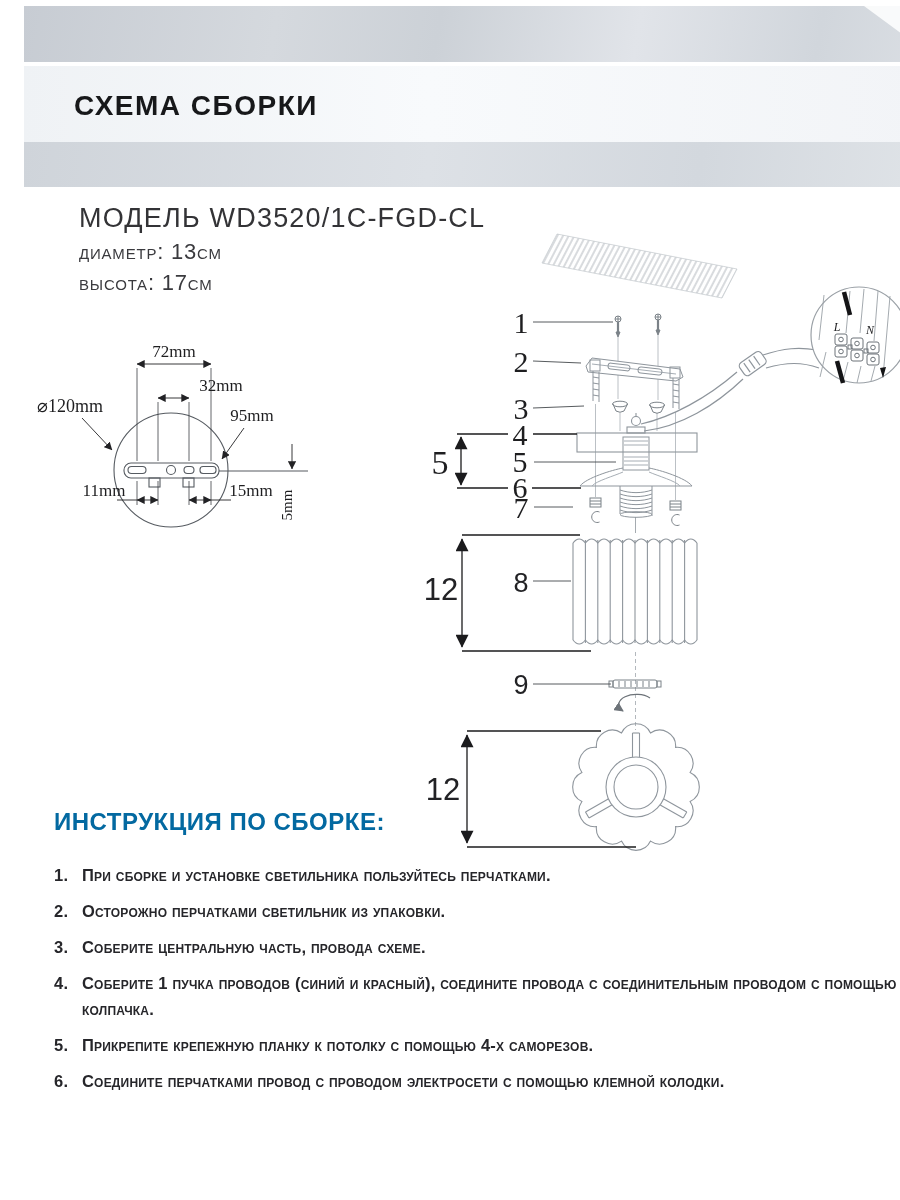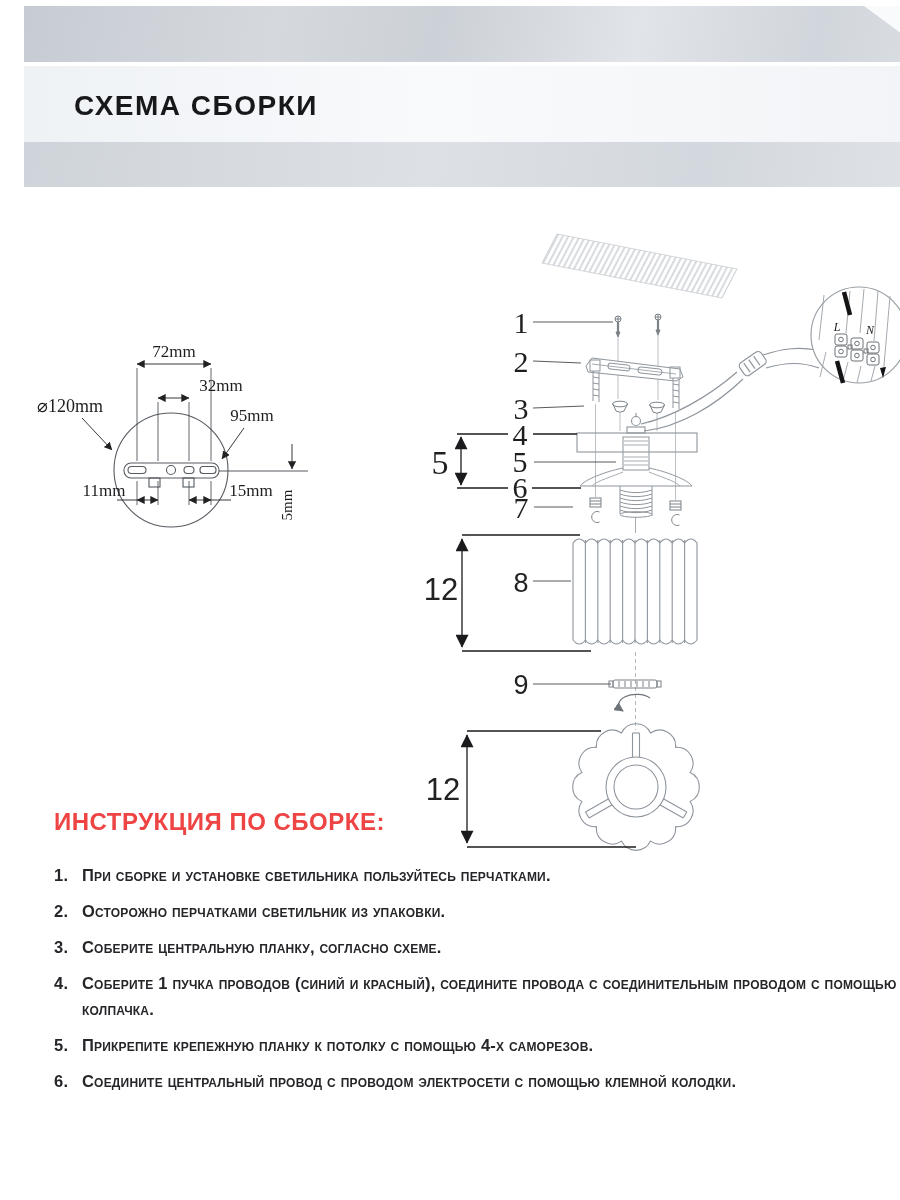--- a/index.html
+++ b/index.html
@@ -21,21 +21,21 @@
   .model .m1{font-size:27px;font-weight:500;letter-spacing:1.2px;line-height:36px;color:#333336;}
   .model .m2,.model .m3{font-size:22px;font-weight:500;letter-spacing:.8px;line-height:31px;
     font-variant:small-caps;color:#3a3a3e;}
   
   .plate-svg{position:absolute;left:10px;top:330px;}
   .exploded-svg{position:absolute;left:390px;top:210px;}
   svg text{font-family:"Liberation Serif","DejaVu Serif",serif;fill:#1e1e20;}
   text.sans{font-family:"Liberation Sans","DejaVu Sans",sans-serif;fill:#222225;}
   
   .instructions{position:absolute;left:30px;top:808px;width:845px;color:#26262a;}
-  .instr-title{font-size:24px;font-weight:700;letter-spacing:.5px;margin:0 0 26px 0;color:#ef4444;}
+  .instr-title{font-size:24px;font-weight:700;letter-spacing:.5px;margin:0 0 26px 0;color:#0369a1;}
   .instr-list{list-style:none;margin:0;padding:0;}
   .instr-item{display:flex;font-size:16.5px;font-weight:600;letter-spacing:.2px;
     line-height:26px;margin-bottom:10px;}
   .instr-item .num{flex:0 0 28px;}
   .instr-item .txt{flex:1;font-variant:small-caps;}
   
   .footer{position:absolute;left:0;top:1088px;width:900px;height:112px;
     background:linear-gradient(170deg,#c6cbd2 0%,#b7bdc5 40%,#aab0b9 100%);}
   .brand{position:absolute;right:32px;top:38px;font-size:30px;letter-spacing:2px;color:#ffffff;}
   .brand .b1{font-weight:700;}
@@ -45,20 +45,25 @@
 <body>
 
 <div class="page">
 
   <div class="band band-top"></div>
   <div class="band band-title">
     <div class="page-title">СХЕМА СБОРКИ</div>
   </div>
   <div class="band band-mid"></div>
 
+  <div class="model">
+    <div class="m1">МОДЕЛЬ WD3520/1C-FGD-CL</div>
+    <div class="m2">диаметр: 13см</div>
+    <div class="m3">высота: 17см</div>
+  </div>
 
   <svg class="plate-svg" width="290" height="225" viewBox="10 330 290 225">
     <defs>
       <marker id="pa" viewBox="0 0 10 10" refX="9.5" refY="5" markerWidth="9" markerHeight="9" orient="auto-start-reverse">
         <path d="M0,0L10,5L0,10Z" fill="#222225"></path>
       </marker>
     </defs>
     <g stroke="#565b61" stroke-width="1.1" fill="none">
       <circle cx="147" cy="470" r="57"></circle>
       <rect x="100" y="463" width="95" height="15" rx="7"></rect>
@@ -351,31 +356,31 @@
       <li class="instr-item">
         <span class="num">1.</span>
         <span class="txt">При сборке и установке светильника пользуйтесь перчатками.</span>
       </li>
       <li class="instr-item">
         <span class="num">2.</span>
         <span class="txt">Осторожно перчатками светильник из упаковки.</span>
       </li>
       <li class="instr-item">
         <span class="num">3.</span>
-        <span class="txt">Соберите центральную планку, согласно схеме.</span>
+        <span class="txt">Соберите центральную часть, провода схеме.</span>
       </li>
       <li class="instr-item">
         <span class="num">4.</span>
         <span class="txt">Соберите 1 пучка проводов (синий и красный), соедините провода с соединительным проводом с помощью колпачка.</span>
       </li>
       <li class="instr-item">
         <span class="num">5.</span>
         <span class="txt">Прикрепите крепежную планку к потолку с помощью 4-х саморезов.</span>
       </li>
       <li class="instr-item">
         <span class="num">6.</span>
-        <span class="txt">Соедините центральный провод с проводом электросети с помощью клемной колодки.</span>
+        <span class="txt">Соедините перчатками провод с проводом электросети с помощью клемной колодки.</span>
       </li>
     </ol>
   </div>
 
 
 </div>
 
 </body></html>

